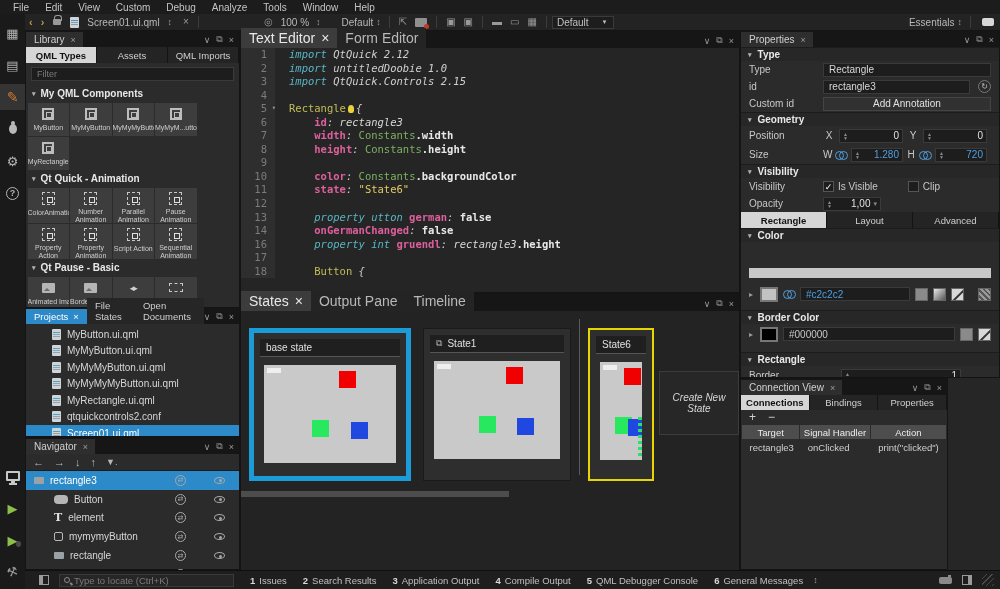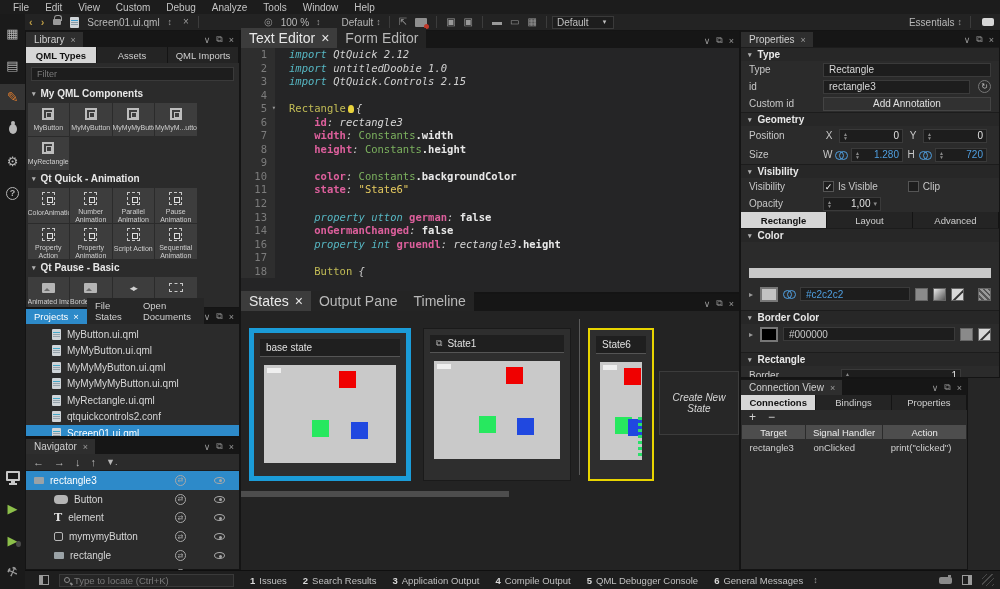--- a/index.html
+++ b/index.html
@@ -789,21 +789,21 @@
       <div class="prow" style="height:19px">
         <span class="plabel" style="width:88px">Border</span>
         <span class="spinbox" style="width:120px">
             <span class="spin-ar">▲<br>▼</span>
             <span class="spin-val">1</span>
           </span>
       </div>
     </div>
   </div>
 
-  <div class="pane" style="left:740px; top:378px; width:228px; height:192px;">
+  <div class="pane" style="left:740px; top:378px; width:208px; height:192px;">
     <div class="pane-head">
       <span class="pane-tab">
           <span>Connection View</span>
           <span class="x">×</span>
         </span>
       <span class="pane-ctrls">
           <span>∨</span>
           <span>⧉</span>
           <span>×</span>
         </span>

